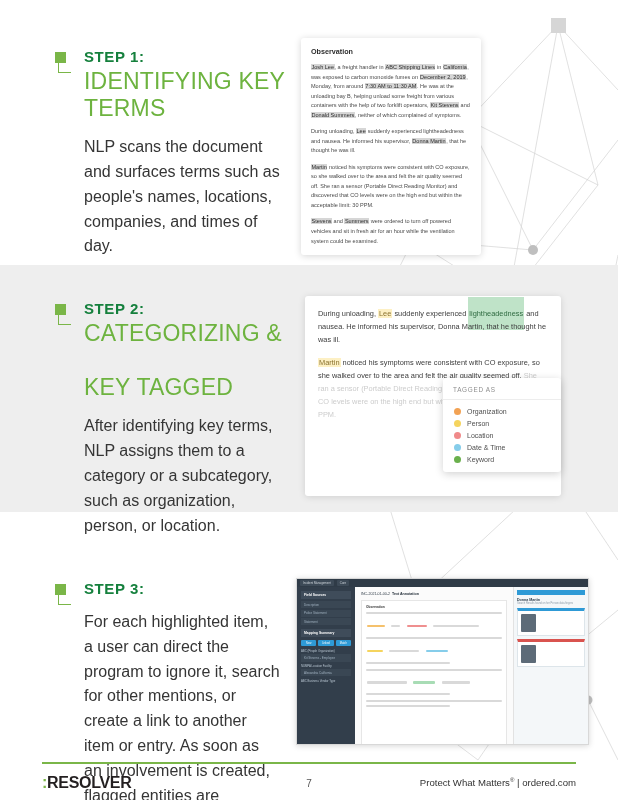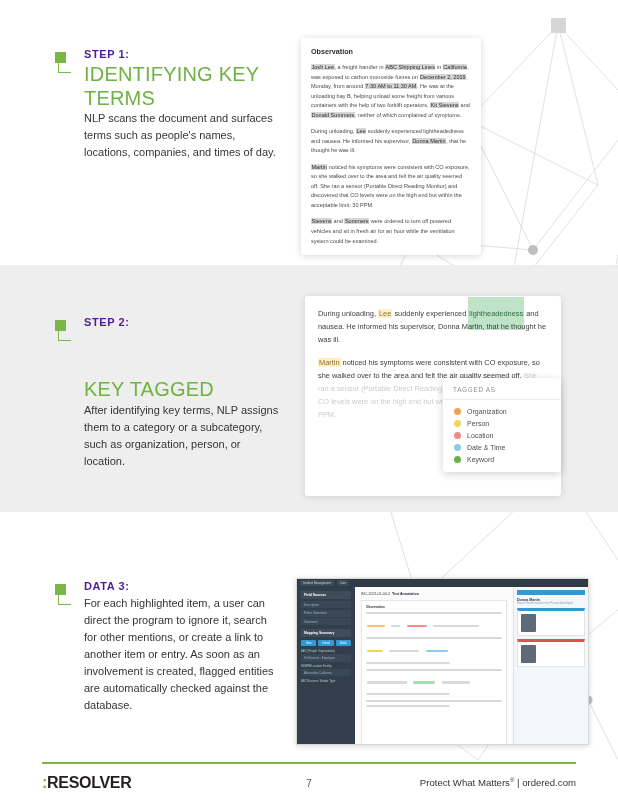--- a/index.html
+++ b/index.html
@@ -36,34 +36,34 @@
     width: 11px; height: 11px; background: #7ab648;
   }
   .marker-l {
     position: absolute; left: 3px; top: 6px;
     width: 13px; height: 15px;
     border-left: 1.4px solid #7ab648;
     border-bottom: 1.4px solid #7ab648;
   }
   .step-text { padding-left: 29px; }
   .step-eyebrow {
-    font-size: 11px; font-weight: bold; letter-spacing: .6px;
-    color: #4c1d95; margin-bottom: 3px;
+    font-size: 15px; font-weight: bold; letter-spacing: .6px;
+    color: #15803d; margin-bottom: 3px;
   }
   .step-title {
-    font-size: 20px; color: #6db33f; letter-spacing: .2px;
+    font-size: 23px; color: #6db33f; letter-spacing: .2px;
     line-height: 1.18; font-weight: normal;
   }
   .step-body {
-    font-size: 11px; line-height: 1.55;
+    margin-top: 13px; font-size: 16px; line-height: 1.55;
     color: #353535; max-width: 197px;
   }
 
   #step1 { left: 55px; top: 48px; width: 235px; }
-  #step2 { left: 55px; top: 316px; width: 235px; }
+  #step2 { left: 55px; top: 300px; width: 235px; }
   #step3 { left: 55px; top: 580px; width: 235px; }
 
   
   #doc-card {
     position: absolute; left: 301px; top: 38px;
     width: 180px; height: 217px;
     background: #ffffff; border-radius: 3px;
     box-shadow: 0 1px 7px rgba(0,0,0,.17);
     padding: 9px 10px 0 10px; z-index: 4;
     overflow: hidden;
@@ -281,21 +281,21 @@
 </div>
 
 <section class="step" id="step2">
   <div class="step-marker">
     <span class="marker-square"></span>
       <span class="marker-l"></span>
   </div>
   <div class="step-text">
     <div class="step-eyebrow">STEP 2:</div>
     <h2 class="step-title">
-      <br>
+      <span>CATEGORIZING &amp;</span><br>
       <br>
       <span>KEY TAGGED</span>
     </h2>
     <p class="step-body">After identifying key terms, NLP assigns them to a category or a subcategory, such as organization, person, or location.</p>
   </div>
 </section>
 
 <div id="tag-card">
   <p class="t2-p">
     During unloading, <span class="tg-person">Lee</span> suddenly experienced <span class="tg-key">lightheadedness</span> and nausea. He informed his supervisor, Donna Martin, that he thought he was ill.
@@ -331,21 +331,21 @@
     </div>
   </div>
 </div>
 
 <section class="step" id="step3">
   <div class="step-marker">
     <span class="marker-square"></span>
       <span class="marker-l"></span>
   </div>
   <div class="step-text">
-    <div class="step-eyebrow">DATA 3:</div>
+    <div class="step-eyebrow">STEP 3:</div>
     <p class="step-body">For each highlighted item, a user can direct the program to ignore it, search for other mentions, or create a link to another item or entry. As soon as an involvement is created, flagged entities are automatically checked against the database.</p>
   </div>
 </section>
 
 <div id="app-shot">
   <div class="app-topbar">
     <span class="app-tab">Incident Management</span>
     <span class="app-tab">Core</span>
   </div>
   <div class="app-body">

